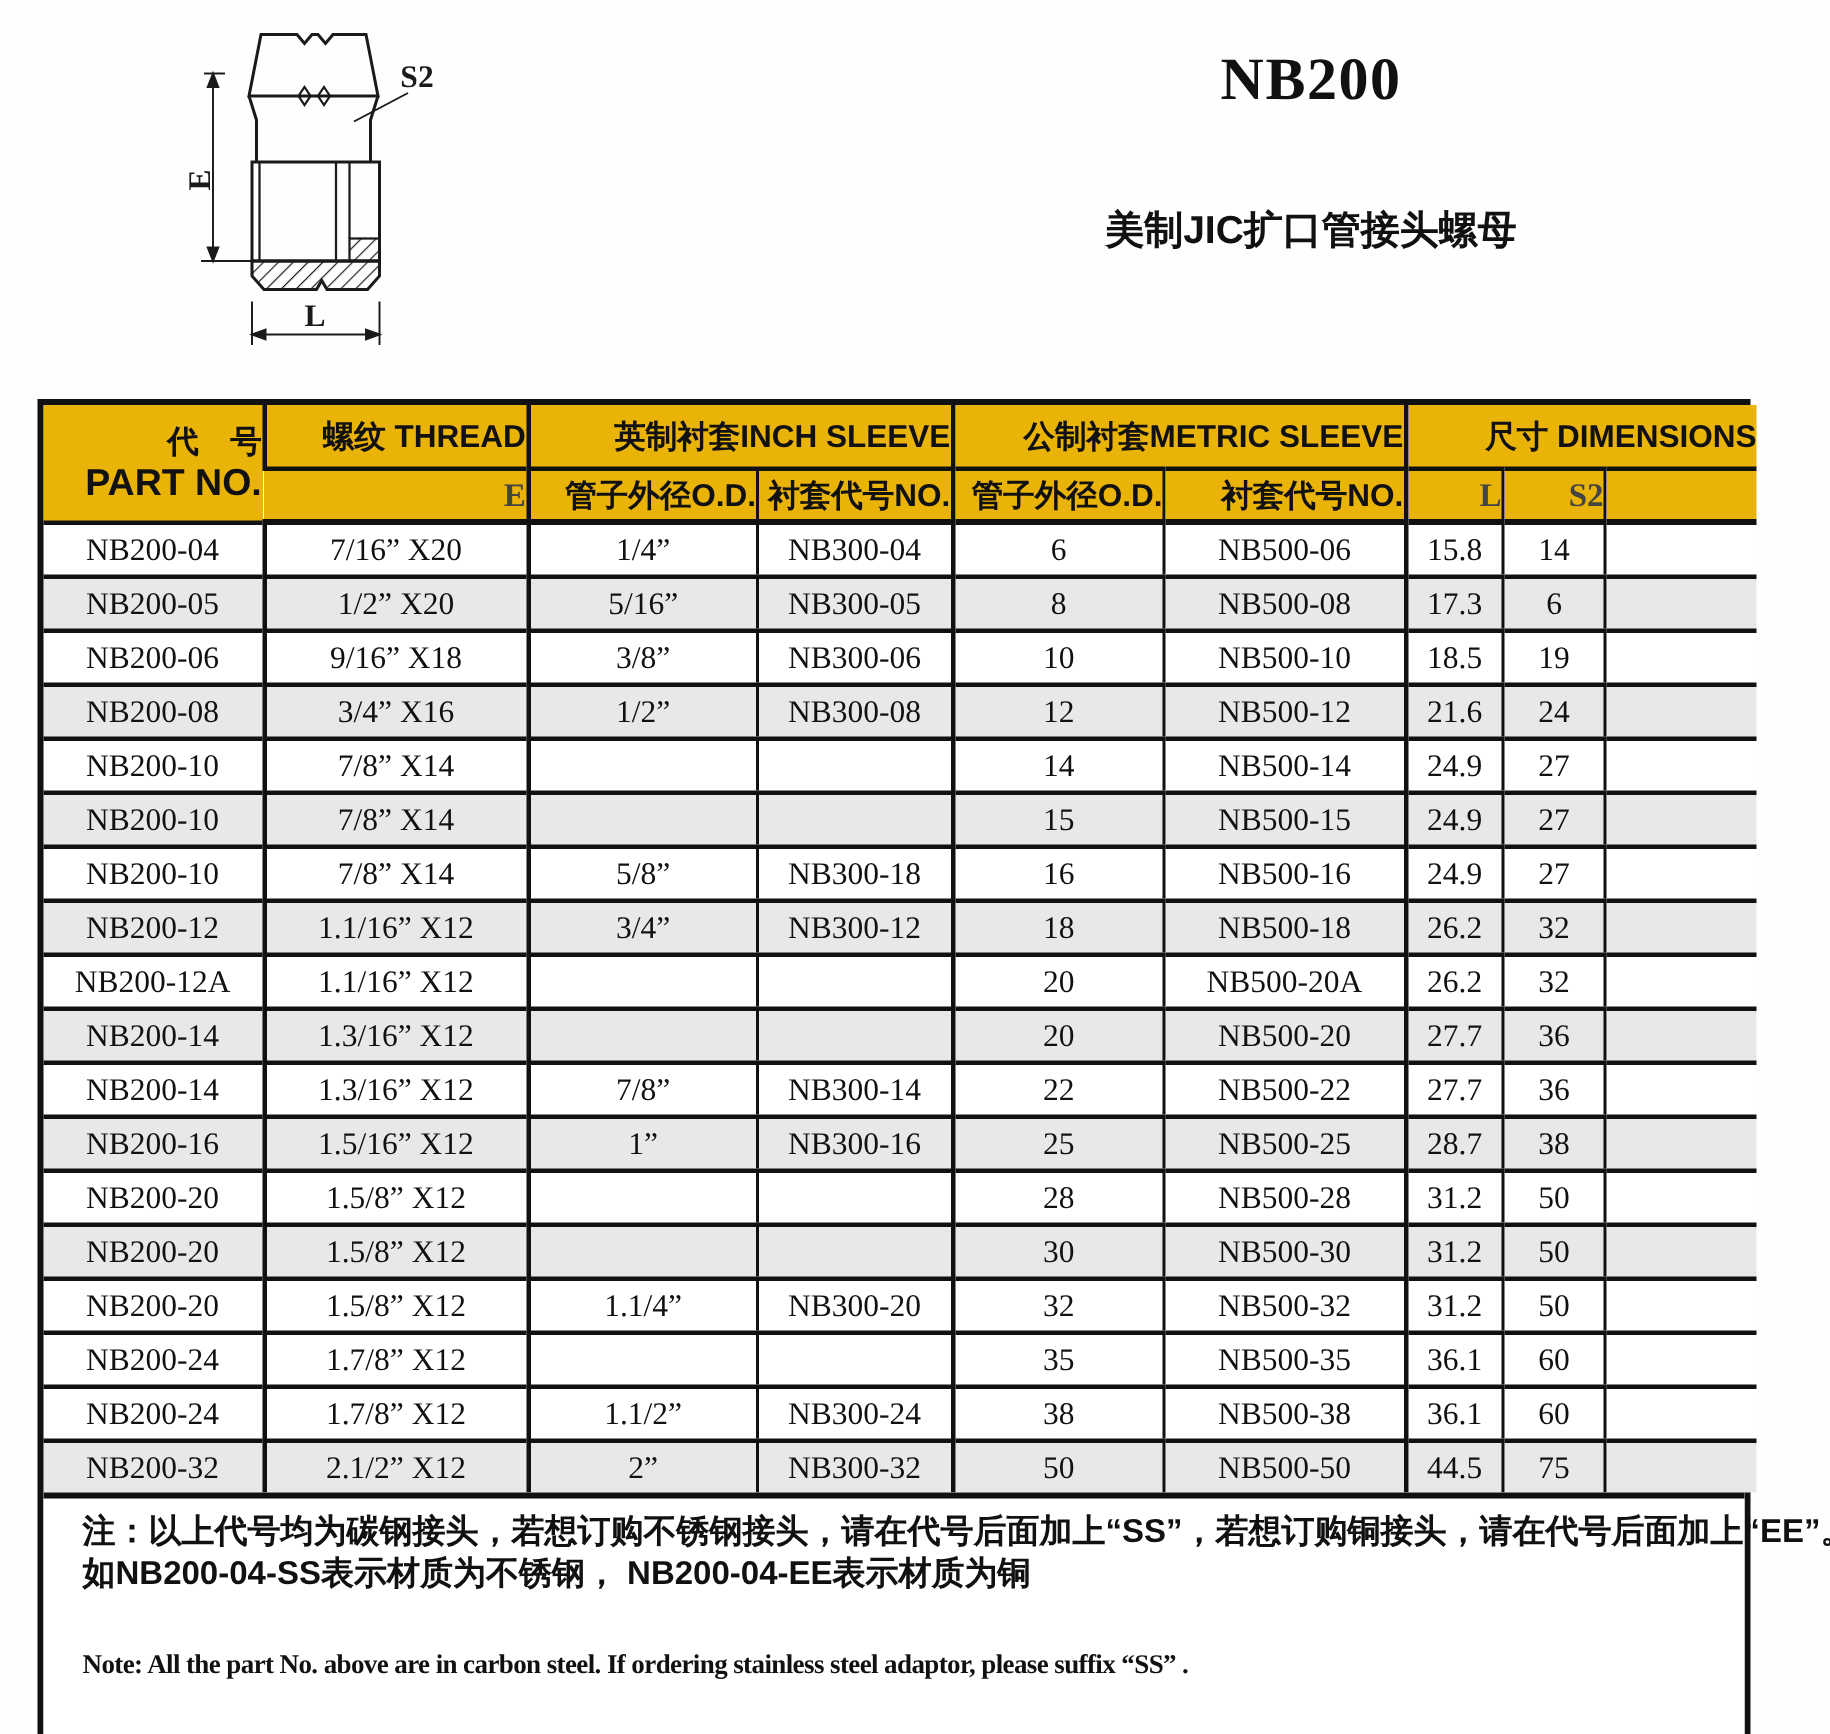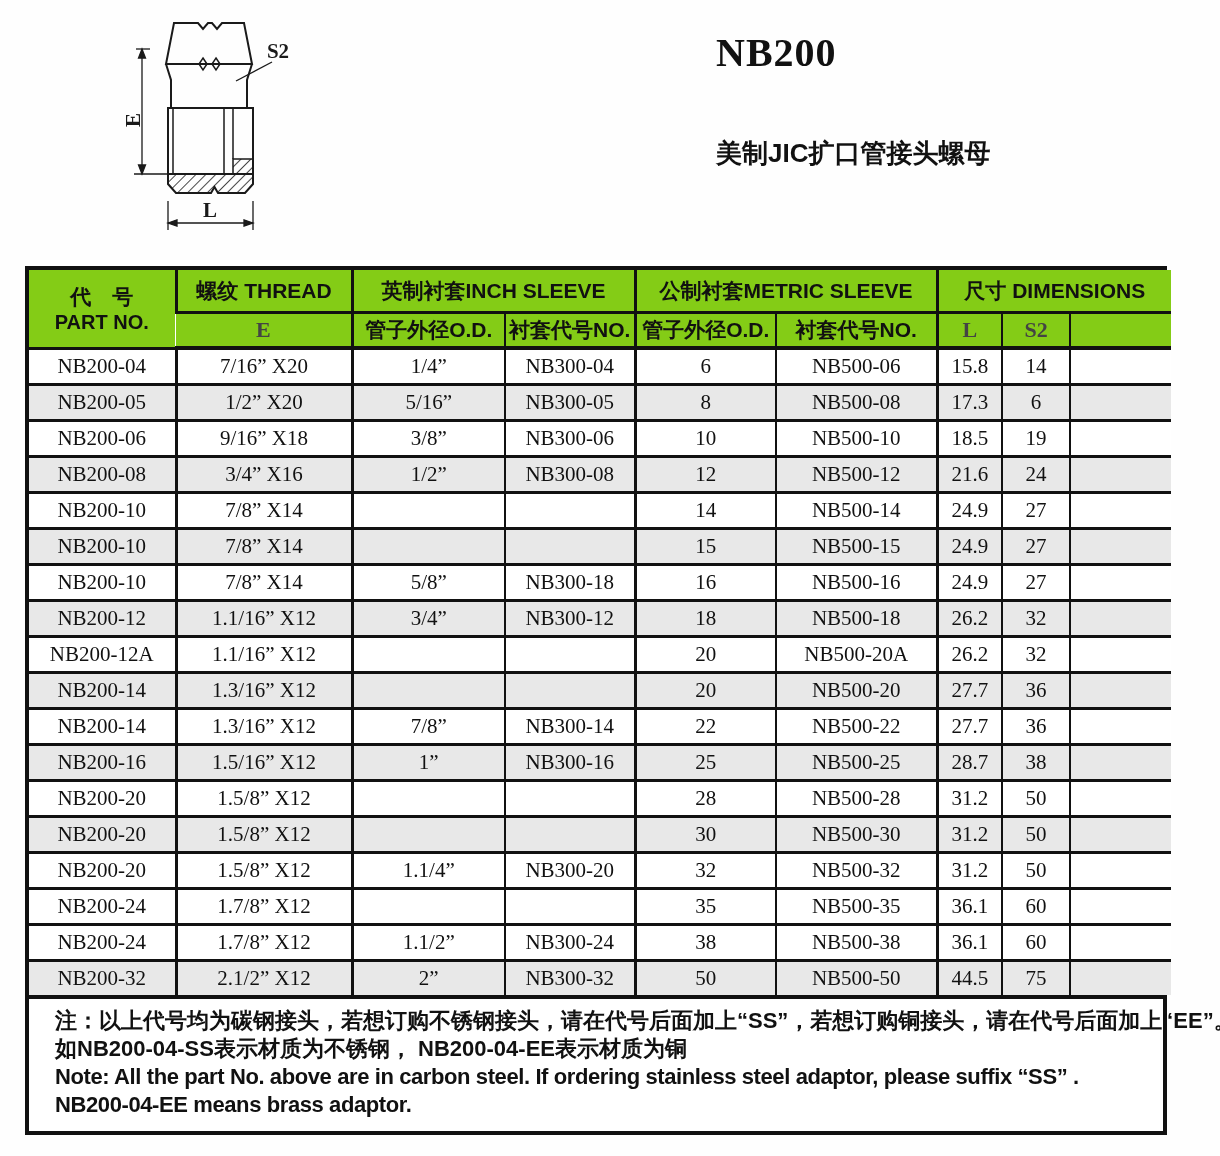--- a/index.html
+++ b/index.html
@@ -3,21 +3,21 @@
 <meta charset="utf-8">
 <style>
   html,body { margin:0; padding:0; background:#fff; }
   .page {
     position:relative; width:1220px; height:1156px; background:#fefefe;
     font-family:"Liberation Serif","DejaVu Serif",serif; color:#111;
     overflow:hidden;
   }
 
   
-  .title-block { position:absolute; left:716px; top:30px; width:420px; text-align:left; }
+  .title-block { position:absolute; left:664px; top:30px; width:420px; text-align:center; }
   .main-title {
     font-family:"Liberation Serif","DejaVu Serif",serif;
     font-size:40px; font-weight:700; letter-spacing:1px; line-height:46px;
   }
   .sub-cn {
     margin-top:60px;
     font-family:"Liberation Sans","DejaVu Sans",sans-serif;
     font-size:26px; font-weight:700; line-height:34px; white-space:nowrap;
   }
   .sub-en {
@@ -37,40 +37,40 @@
   }
   table.spec { border-collapse:collapse; width:100%; table-layout:fixed; }
   .spec th, .spec td {
     border-left:2px solid #111; border-top:3px solid #111;
     padding:0; text-align:center; vertical-align:middle; overflow:hidden;
     white-space:nowrap;
   }
   .spec th:first-child, .spec td:first-child { border-left:none; }
   .spec thead tr:first-child th { border-top:none; }
   .spec th.gb, .spec td.gb { border-left-width:3px; }
-  .spec thead th { background:#84cc16; font-weight:700; }
+  .spec thead th { background:#eab308; font-weight:700;text-align:right; }
   .spec thead tr:first-child th { height:41px; }
   .spec thead tr:nth-child(2) th { height:32px; border-bottom:4px solid #111; }
   .h-cn { font-family:"Liberation Sans","DejaVu Sans",sans-serif; font-size:21px; font-weight:700; }
-  .h-sub { display:block; font-family:"Liberation Sans","DejaVu Sans",sans-serif; font-size:20px; font-weight:700; margin-top:0; }
+  .h-sub { display:block; font-family:"Liberation Sans","DejaVu Sans",sans-serif; font-size:25px; font-weight:700; margin-top:0; }
   .h-dim { font-family:"Liberation Serif","DejaVu Serif",serif; font-size:22px; font-weight:400; color:#444; }
   .spec tbody td { height:33px; font-size:21px; background:#fff; }
   .spec tbody tr.shaded td { background:#e8e8e8; }
 
   
   .note {
     border-top:4px solid #111; padding:8px 18px 12px 26px; background:#fff;
   }
   .note .n-cn {
     font-family:"Liberation Sans","DejaVu Sans",sans-serif;
     font-size:22px; line-height:28px; font-weight:600; white-space:nowrap;
   }
   .note .n-en {
-    font-family:Liberation Sans, sans-serif;
-    font-size:22px; line-height:28px; letter-spacing:-0.4px; font-weight:600; white-space:nowrap;
+    font-family:Liberation Serif, serif;
+    font-size:18px; line-height:28px; letter-spacing:-0.4px; font-weight:600; white-space:nowrap;margin-top:32px;
   }
 </style>
 </head>
 <body>
 
 <div class="page">
 
   <div class="drawing">
     <svg width="180" height="222" viewBox="0 0 180 222" xmlns="http://www.w3.org/2000/svg">
       <defs>

